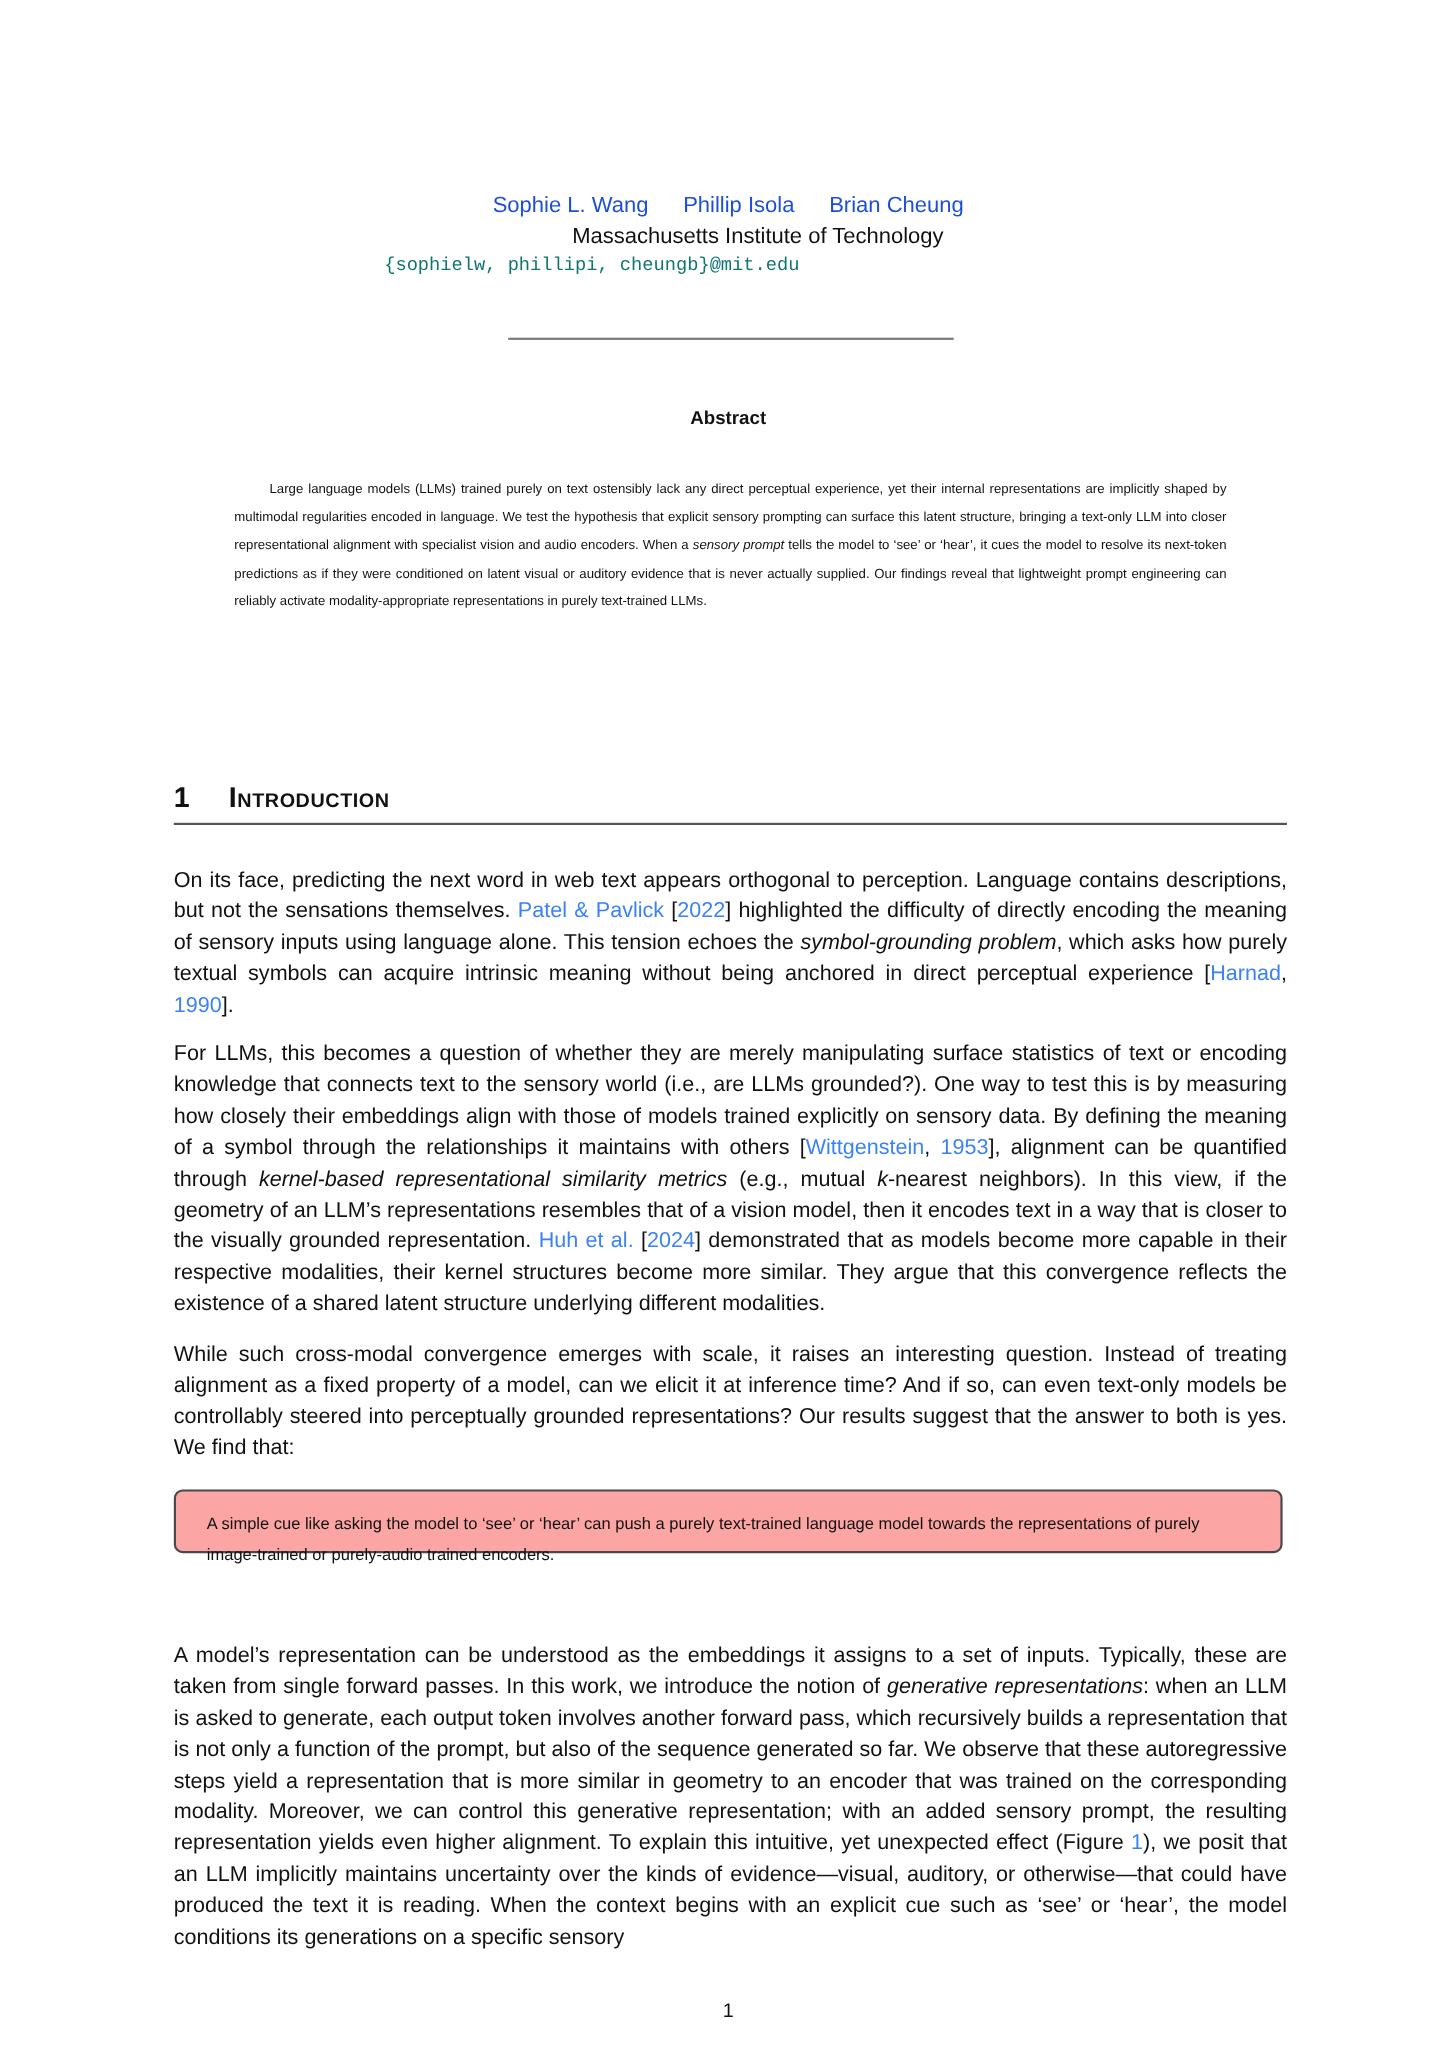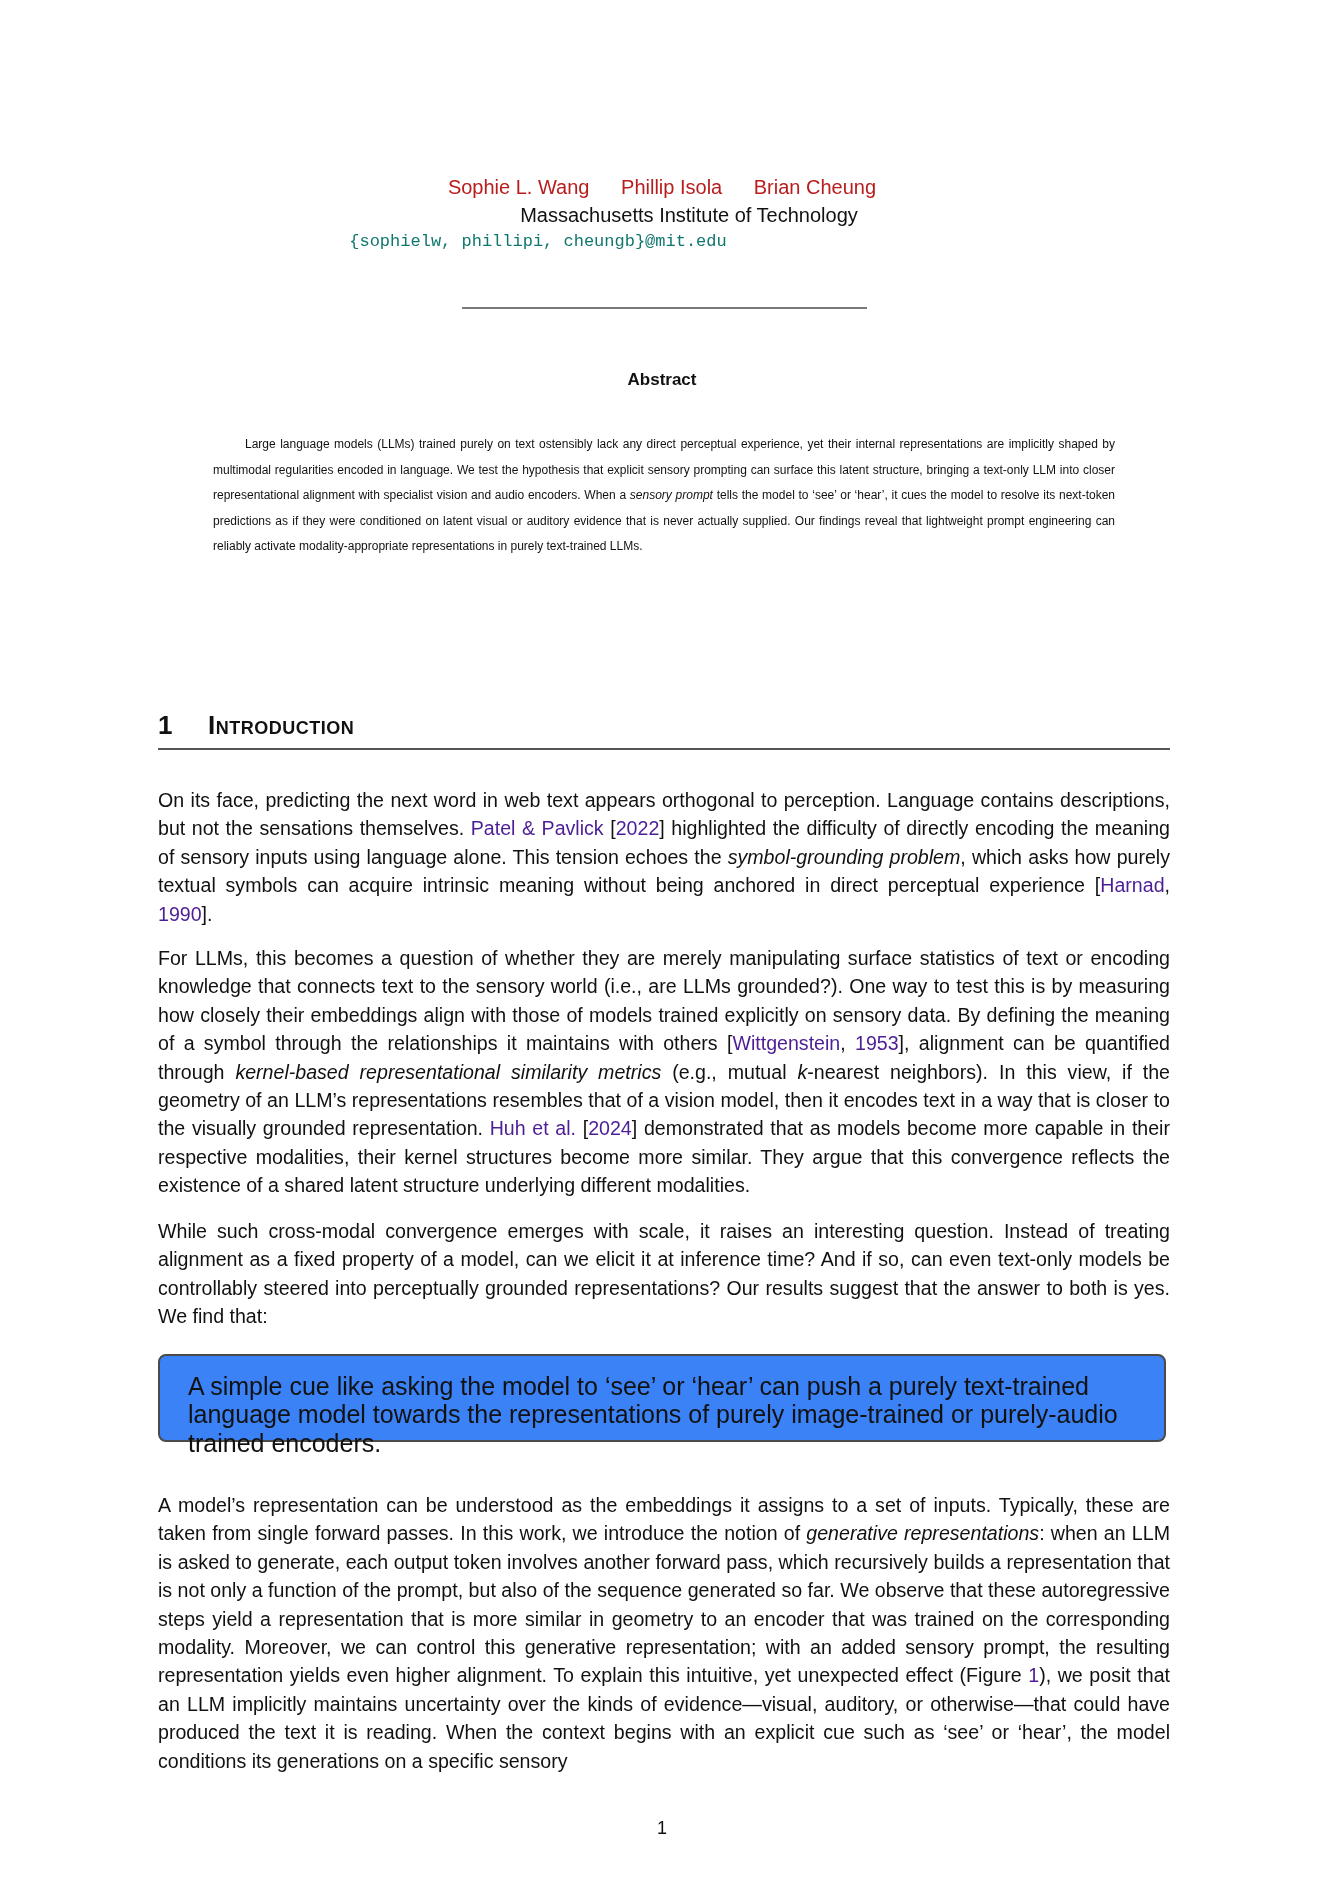--- a/index.html
+++ b/index.html
@@ -8,21 +8,21 @@
     font-family: "Liberation Sans", sans-serif; color: #111;
   }
   .page { position: absolute; left: 0; top: 0; width: 1324px; height: 1880px; }
   .title {
     position: absolute; left: 0; width: 1324px; top: 105px;
     text-align: center; font-size: 39px; font-weight: bold; letter-spacing: -0.4px;
     color: #0a0a0a;
   }
   .authors {
     position: absolute; left: 0; width: 1324px; top: 176px; text-align: center;
-    font-size: 20px; color: #b91c1c;
+    font-size: 20px; color: #1d4ed8;
   }
   .authors span { margin: 0 13px; }
   .affil {
     position: absolute; left: 0; width: 1324px; top: 204px; text-align: center;
     font-size: 20px; color: #111; padding-left: 27px;
   }
   .email {
     position: absolute; left: 0; width: 1076px; top: 232px; text-align: center;
     font-family: "Liberation Mono", monospace; font-size: 17px; color: #0f766e;
   }
@@ -34,43 +34,43 @@
     position: absolute; left: 0; width: 1324px; top: 370px; text-align: center;
     font-size: 17px; font-weight: bold;
   }
   .abstract {
     position: absolute; left: 213px; width: 902px; top: 432px;
     font-size: 12px; line-height: 25.6px; text-align: justify; text-indent: 32px;
   }
   .abs-links { position: absolute; left: 213px; top: 596px; font-size: 17.4px; line-height: 25.6px; }
   .abs-links b { font-weight: bold; }
   .pink { color: #c2337a; text-decoration: none; }
-  .blue { color: #4c1d95; text-decoration: none; }
+  .blue { color: #3b82f6; text-decoration: none; }
   .sec-head {
     position: absolute; left: 158px; top: 710px; font-size: 26px; font-weight: bold;
   }
   .sec-head .num { display: inline-block; width: 50px; }
   .sec-head .sc { font-variant: small-caps; letter-spacing: 0.5px; margin-top: 44px; }
   .sec-rule {
     position: absolute; left: 158px; top: 748px; width: 1012px; height: 0;
     border-top: 2px solid #555;
   }
   .para {
     position: absolute; left: 158px; width: 1012px;
     font-size: 19.6px; line-height: 28.4px; text-align: justify;
   }
   .p1 { top: 786px; }
   .p2 { top: 944px; }
   .p3 { top: 1217px; }
   .p4 { top: 1491px; }
   .callout {
-    position: absolute; left: 158px; top: 1354px; width: 1008px; height: 88px;
-    border: 2.5px solid #4a4a4a; border-radius: 8px; background: #3b82f6;
+    position: absolute; left: 158px; top: 1354px; width: 1008px; height: 58px;
+    border: 2.5px solid #4a4a4a; border-radius: 8px; background: #fca5a5;
     box-sizing: border-box; padding: 16px 28px 0 28px;
-    font-size: 25px; line-height: 28.4px; color: #111;
+    font-size: 15px; line-height: 28.4px; color: #111;
   }
   .page-num {
     position: absolute; left: 0; width: 1324px; top: 1818px; text-align: center;
     font-size: 18px;
   }
   i { font-style: italic; }
 </style>
 </head>
 <body>
 

